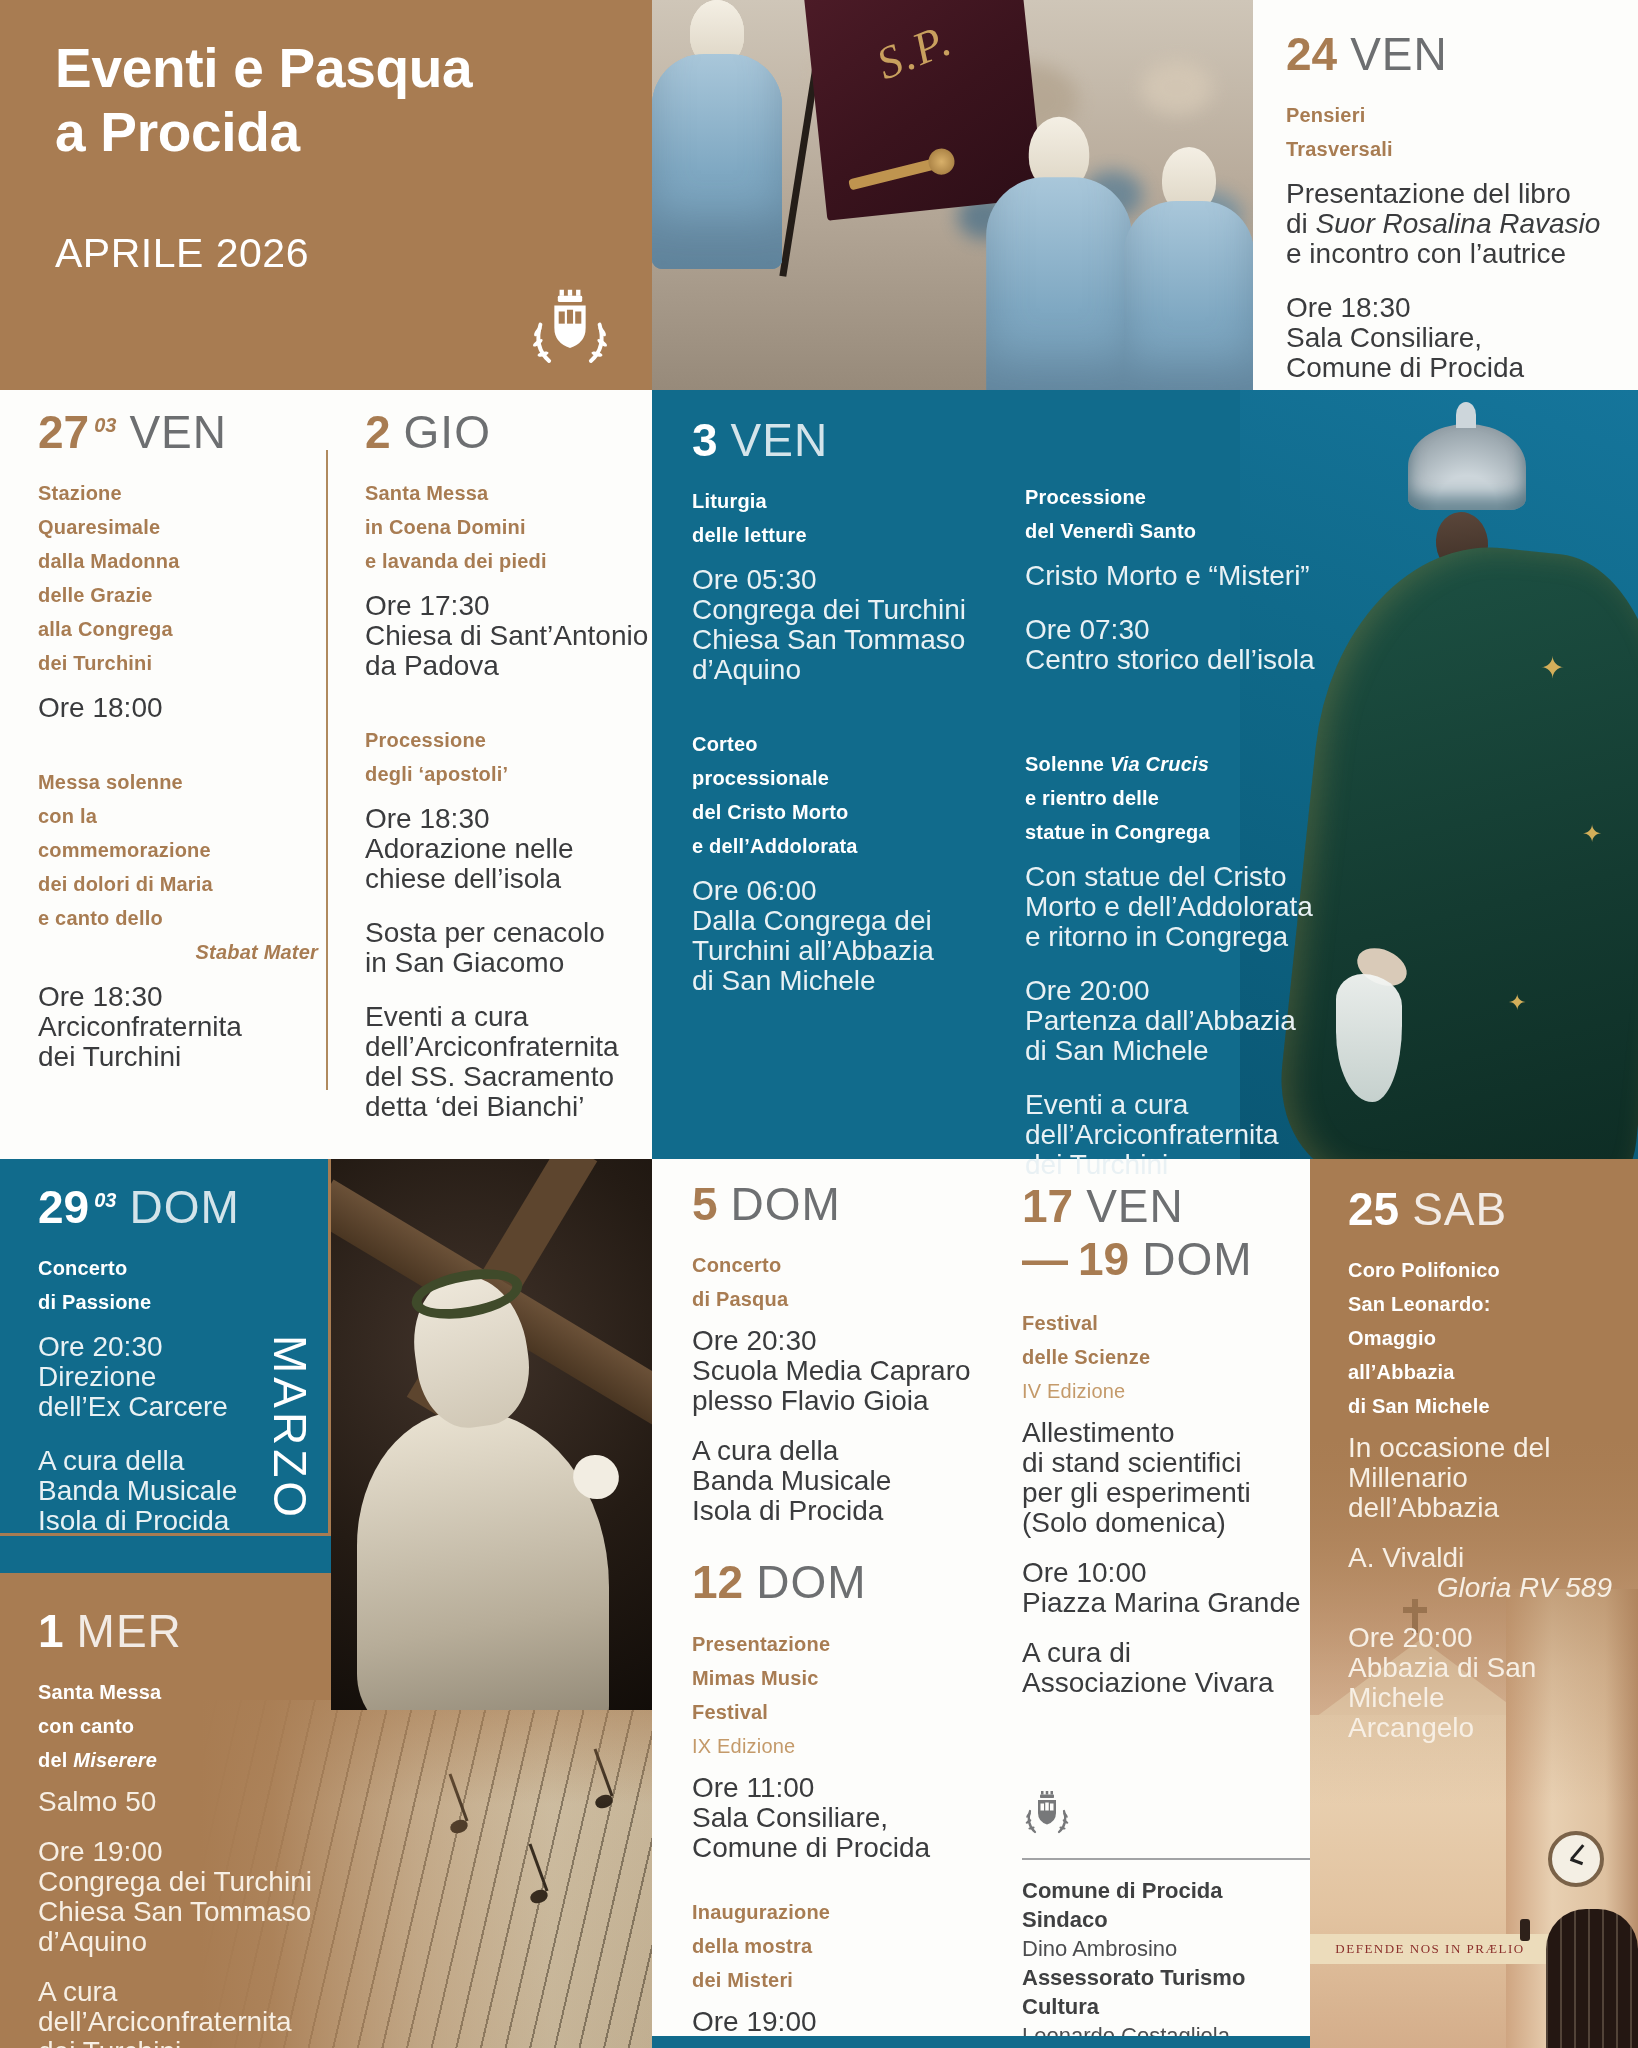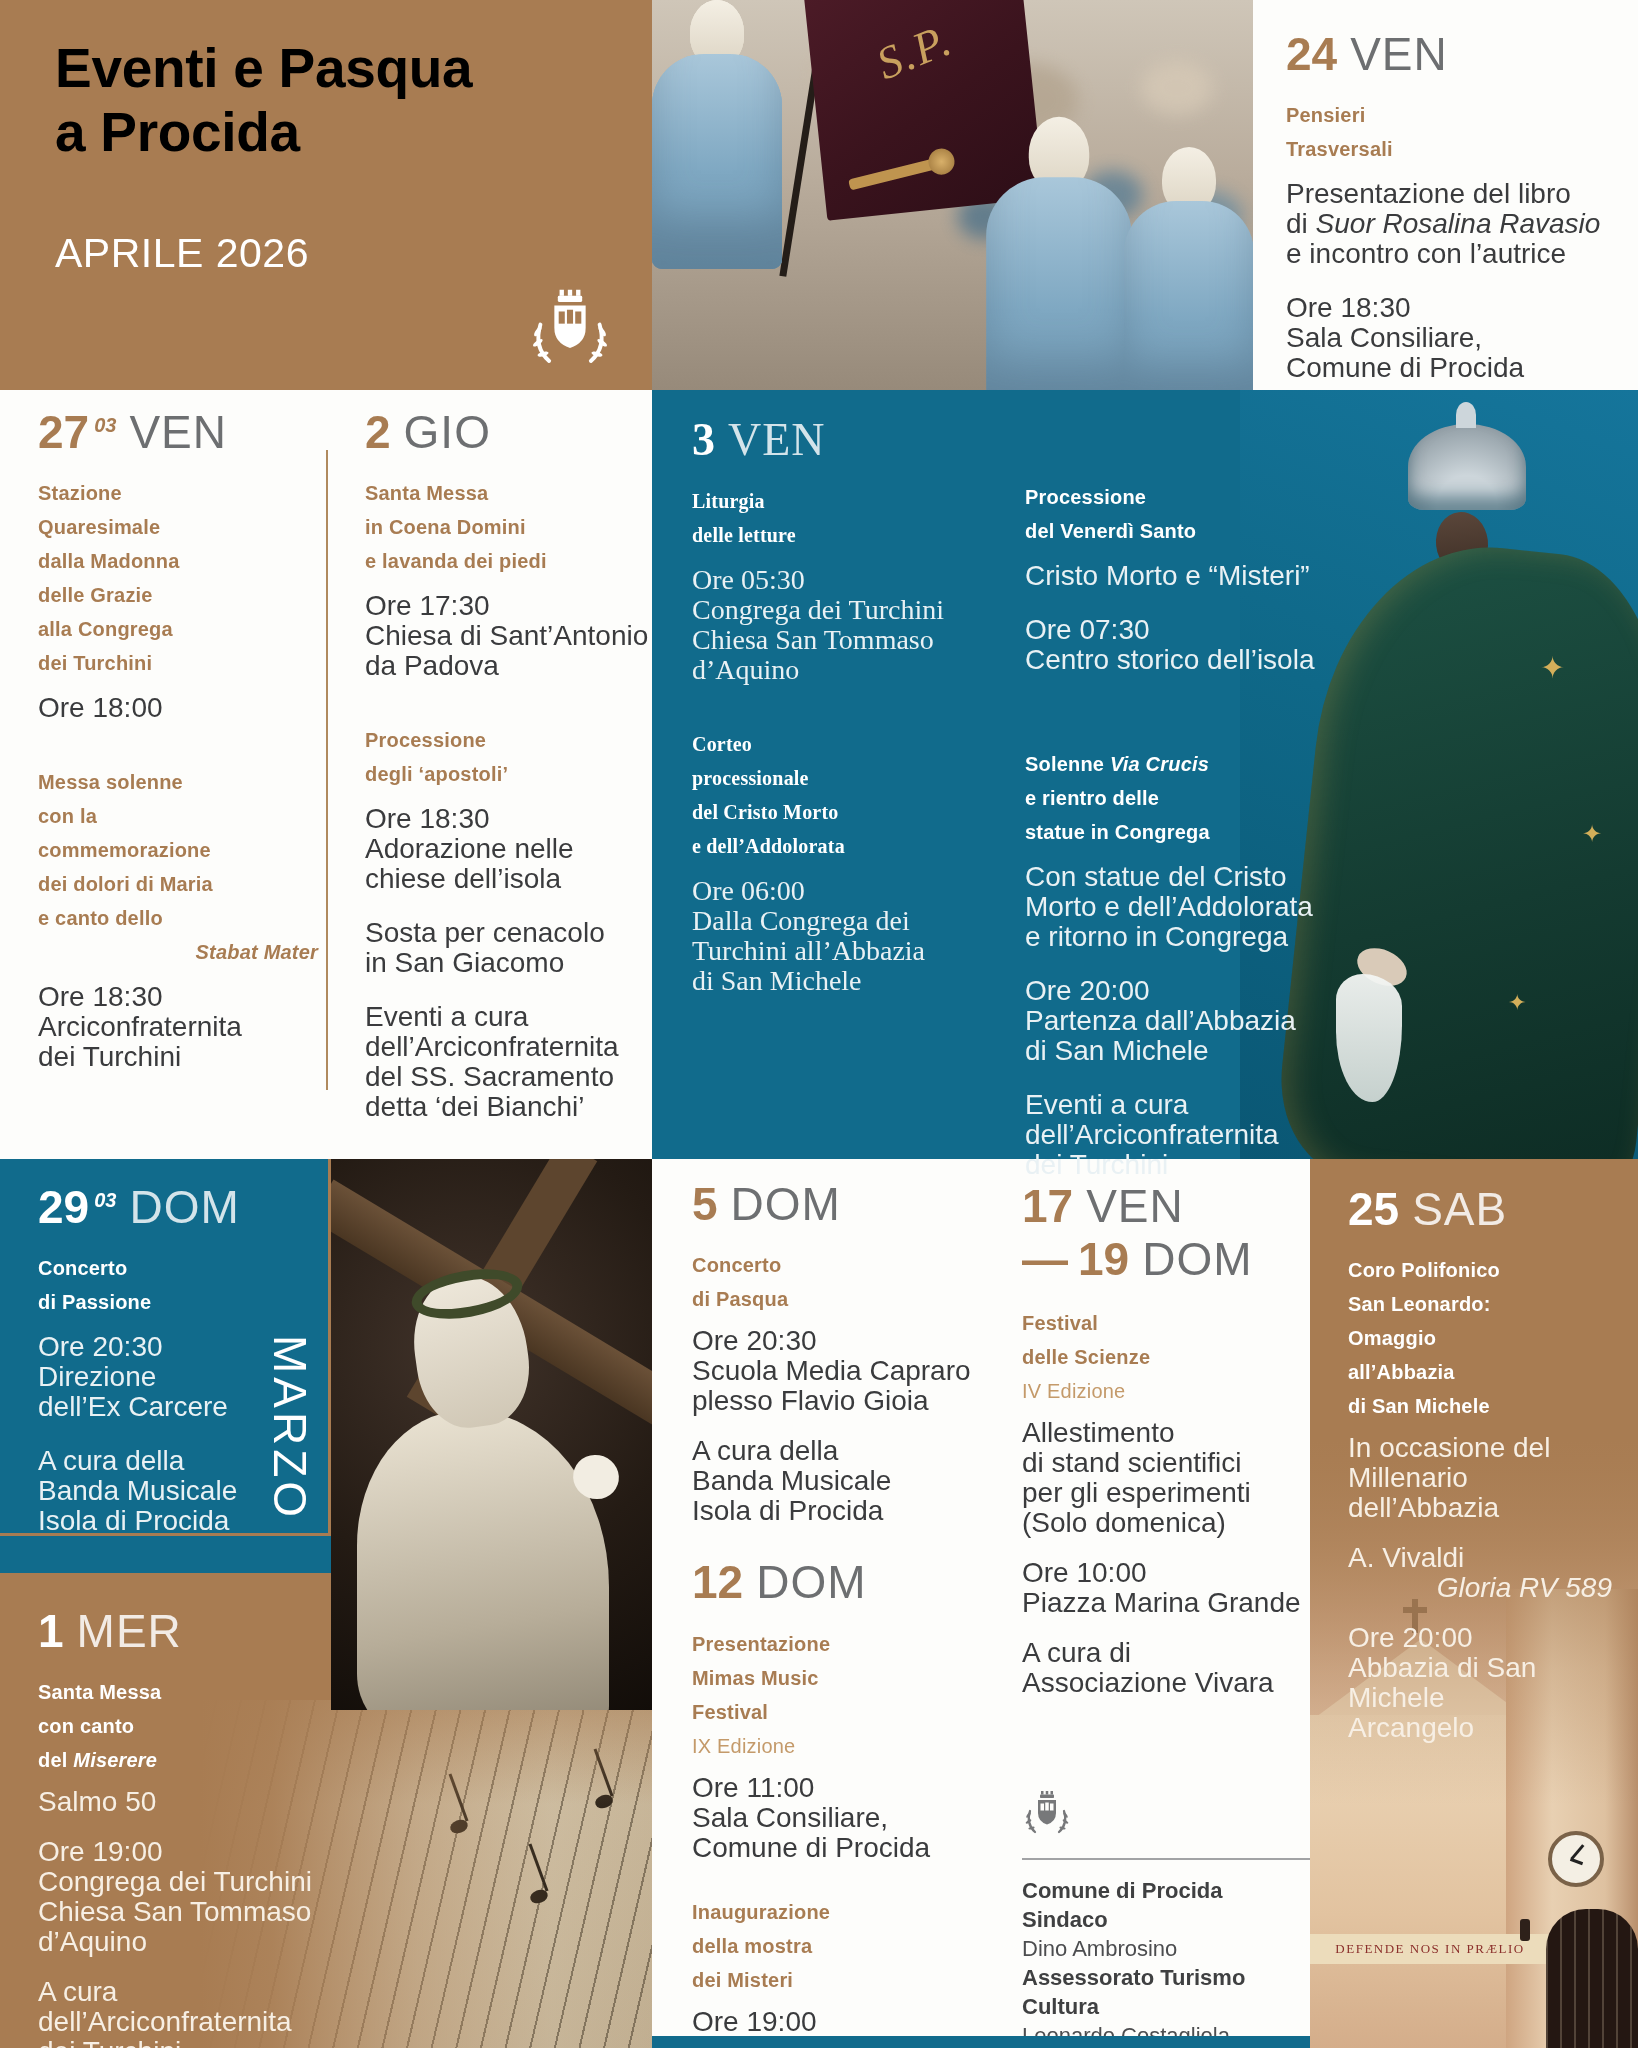--- a/index.html
+++ b/index.html
@@ -35,21 +35,21 @@
   .on-brown p.ev{color:#f7efe4;}
   .event{margin-bottom:42px;}
   .edition{display:block;font-weight:400;color:#c49a6a;}
   .tight p.ev{margin-bottom:20px;}
   .tight .event{margin-bottom:32px;}
   .tight h3.ev{margin-bottom:10px;}
   em{font-style:italic;text-align:right;}
 
   
   #hdr-brown{left:0;top:0;width:652px;height:390px;background:#a87c52;}
-  #hdr-title{position:absolute;left:55px;top:36px;color:#000000;font-size:55px;line-height:64px;font-weight:700;letter-spacing:-.3px;}
+  #hdr-title{position:absolute;left:55px;top:36px;color:#ffffff;font-size:55px;line-height:64px;font-weight:700;letter-spacing:-.3px;}
   #hdr-sub{position:absolute;left:55px;top:230px;color:#fff;font-size:41px;font-weight:400;letter-spacing:.5px;}
   .crest{display:block;}
   #hdr-crest{position:absolute;left:526px;top:288px;width:88px;height:80px;color:#ffffff;--crest-bg:#a87c52;}
   #ft-crest{position:absolute;left:1022px;top:1788px;width:50px;height:50px;color:#77787a;--crest-bg:#fdfdfb;}
 
   
   .photo{overflow:hidden;}
   #hdr-photo{left:652px;top:0;width:601px;height:390px;background:linear-gradient(180deg,#cfc6b8 0%,#b9ac9c 45%,#978a7a 100%);}
   #hdr-photo .crowd{position:absolute;inset:-20px;filter:blur(9px);opacity:.8;background:
      radial-gradient(60px 45px at 12% 30%,#ded4c4 0 60%,transparent 61%),
@@ -130,21 +130,21 @@
 
   
   #hdr-right{left:1253px;top:0;width:385px;height:390px;}
   #hdr-right .inner{position:absolute;left:33px;top:30px;width:320px;}
 
   #col27{left:38px;top:408px;width:280px;}
   #divider-27-2{left:326px;top:450px;width:2px;height:640px;background:#b08a5e;}
   #col2gio{left:365px;top:408px;width:285px;}
 
   #teal3{left:652px;top:390px;width:986px;height:769px;background:#116b8c;}
-  #teal3 .c1{position:absolute;left:40px;top:26px;width:315px;z-index:2;font-family:Liberation Serif, serif;}
+  #teal3 .c1{position:absolute;left:40px;top:26px;width:315px;z-index:2;}
   #teal3 .c2{position:absolute;left:373px;top:90px;width:310px;z-index:2;}
 
   #teal29{left:0;top:1159px;width:331px;height:414px;background:#116b8c;}
   #teal29 .inner{position:absolute;left:38px;top:24px;width:262px;}
   #teal29 .bline{position:absolute;left:0;bottom:37px;width:100%;height:3px;background:#a87c52;}
   #teal29 .rline{position:absolute;right:0;top:0;bottom:37px;width:3px;background:#a87c52;}
   #marzo{position:absolute;right:14px;bottom:52px;writing-mode:vertical-rl;font-size:46px;letter-spacing:4px;color:#ffffff;font-weight:400;}
 
   #brown1{left:0;top:1573px;width:652px;height:475px;background:#a87c52;}
   #brown1 .inner{position:absolute;left:38px;top:34px;width:285px;z-index:2;}

